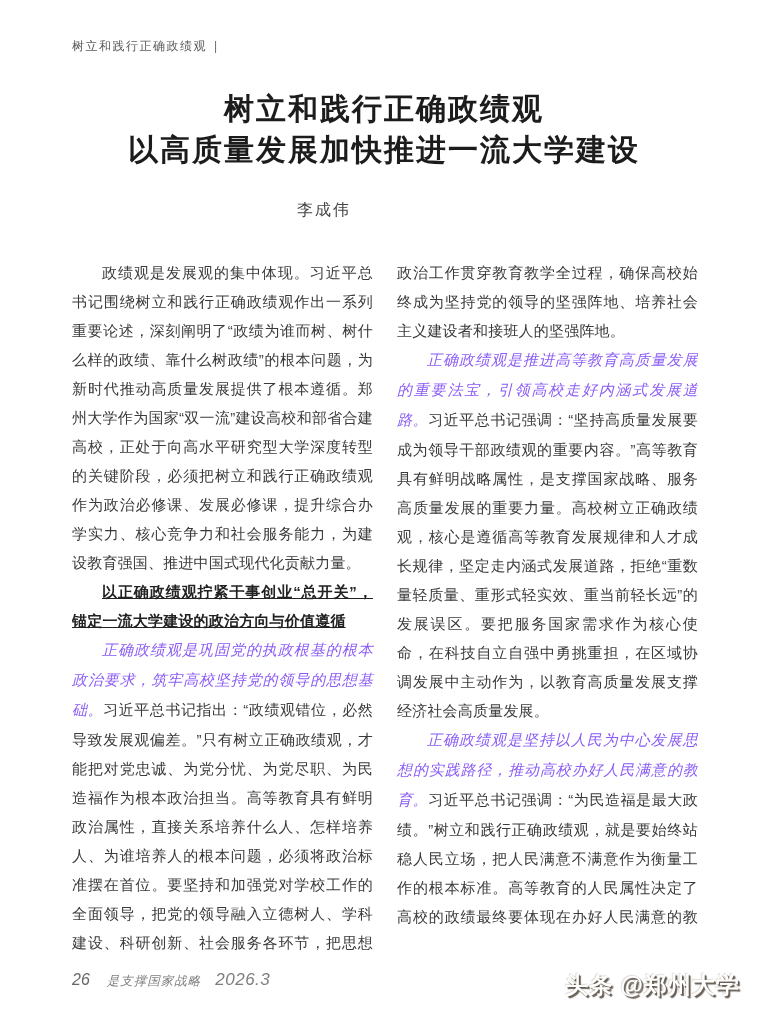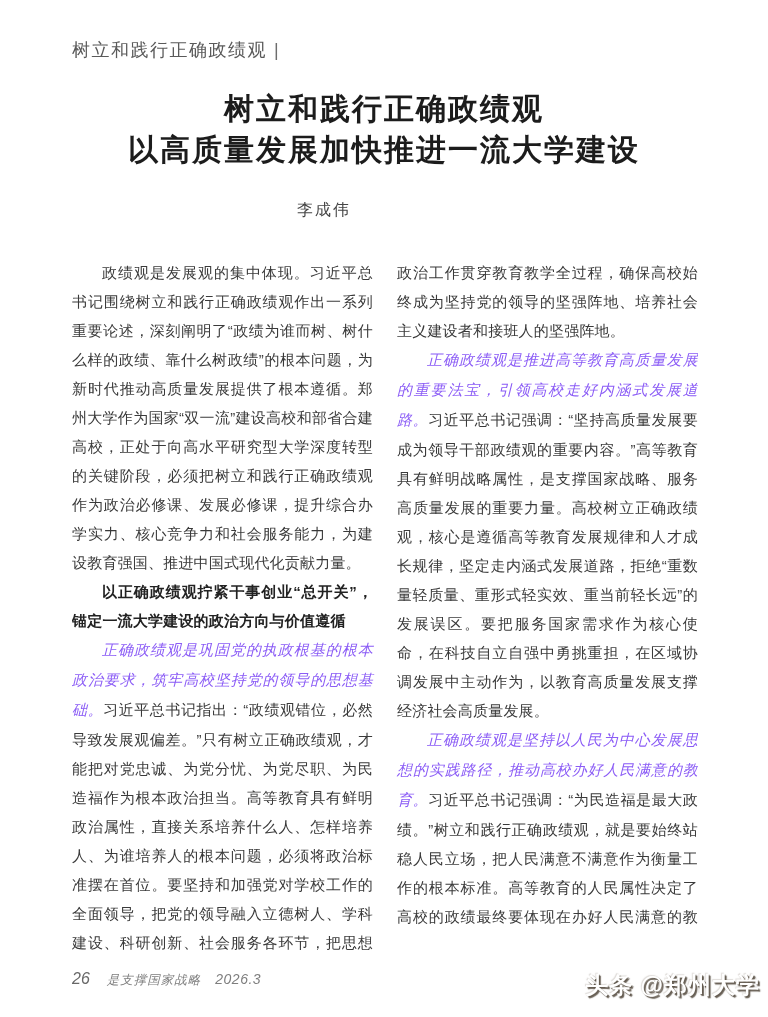--- a/index.html
+++ b/index.html
@@ -10,21 +10,21 @@
   }
   .page {
     position: relative;
     width: 768px; height: 1017px;
     background: #ffffff;
     overflow: hidden;
   }
   .page-header {
     position: absolute;
     left: 72px; top: 38px;
-    font-size: 18px;
+    font-size: 12px;
     color: #5a5a5a;
     letter-spacing: 1.5px;
   }
   .page-header .sep {
     margin-left: 7px;
     color: #6d6d6d;
     font-weight: 400;
   }
   .title {
     position: absolute;
@@ -63,20 +63,21 @@
     word-break: break-all;
     letter-spacing: 0.2px;
   }
   .para {
     margin: 0;
     text-indent: 2em;
   }
   .subhead {
     font-weight: 700;
     color: #222222;
+    text-decoration: underline;
   }
   .kai {
     font-style: italic;
     font-family: Liberation Serif, serif;
     color: #8b5cf6;
   }
   .footer {
     position: absolute;
     left: 72px; top: 970px;
     display: flex;
@@ -89,27 +90,27 @@
     color: #686868;
   }
   .footer .journal {
     margin-left: 17px;
     font-size: 12.5px;
     letter-spacing: 1px;
     color: #7e7e7e;
   }
   .footer .issue {
     margin-left: 14px;
-    font-size: 14px;
+    font-size: 17px;
     letter-spacing: 0.5px;
     color: #7e7e7e;
   }
   .watermark {
     position: absolute;
-    right: 8px; top: 970px;
+    right: 28px; top: 970px;
     font-size: 23px;
     font-weight: 700;
     letter-spacing: 1px;
     color: #ffffff;
     text-shadow:
       2px 2px 1px rgba(84, 74, 62, 0.85),
       1px 1px 0 rgba(84, 74, 62, 0.55),
       -1px -1px 1px rgba(150, 140, 128, 0.30);
   }
 </style>

